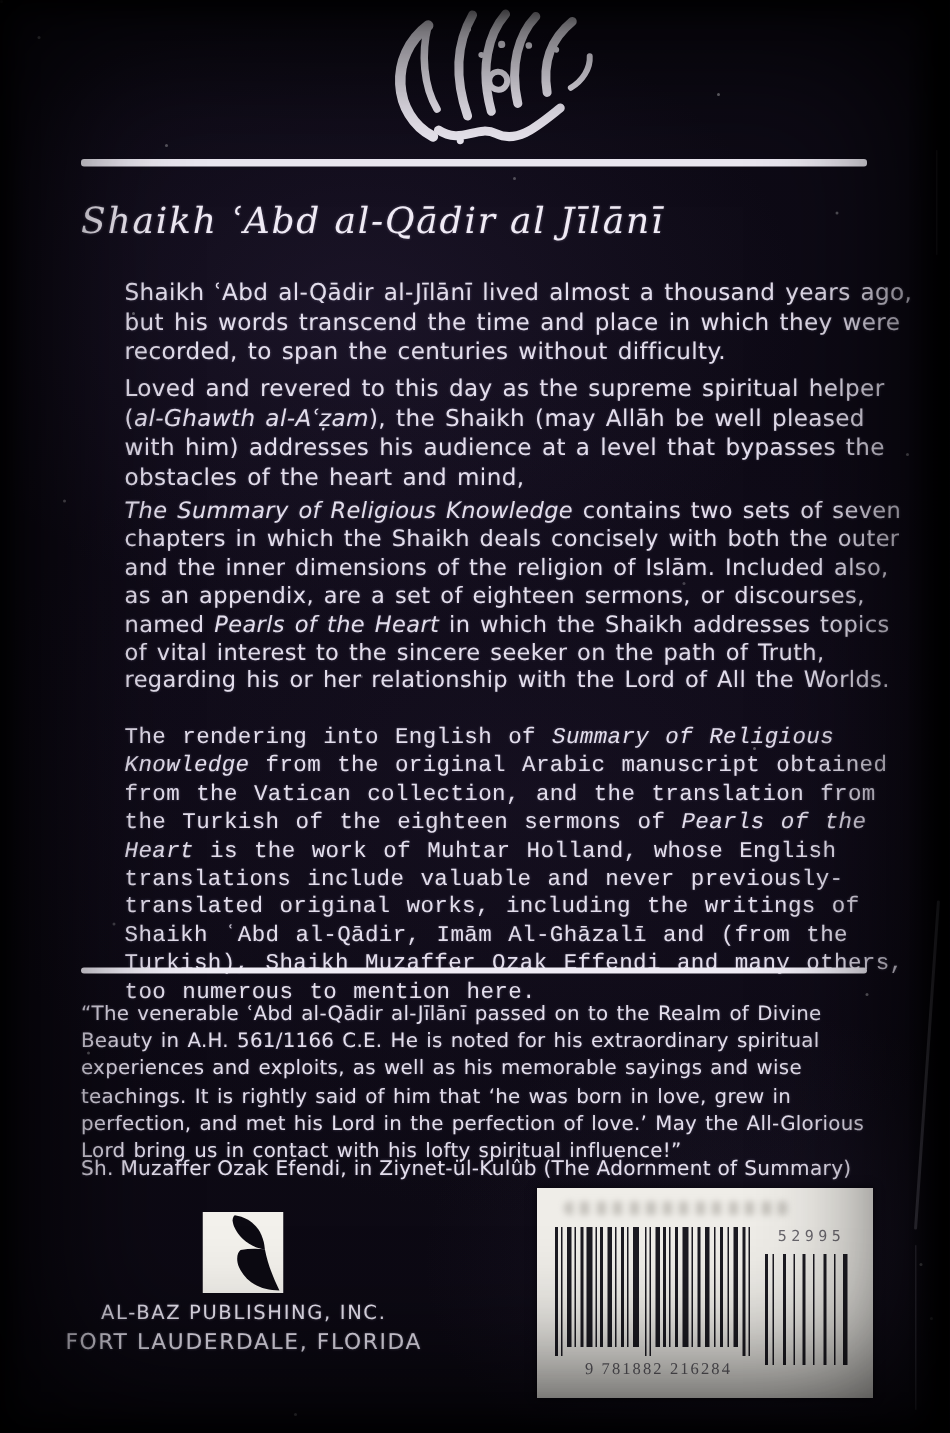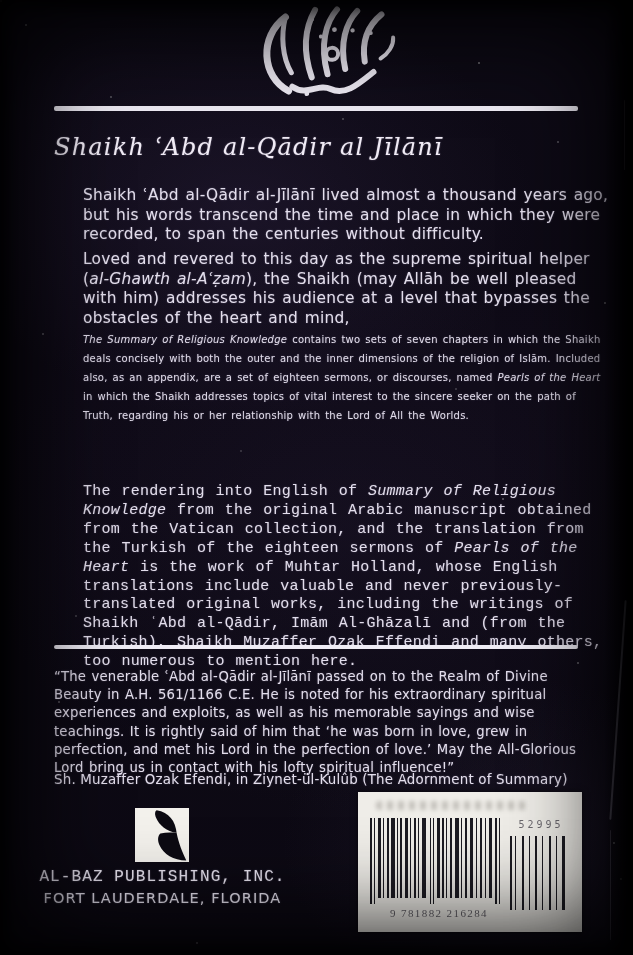--- a/index.html
+++ b/index.html
@@ -38,32 +38,32 @@
   .rule1{top:106px;height:5px;}
   .rule2{top:645px;height:4px;}
   .title{position:absolute;left:54px;top:133px;margin:0;color:#f0ebf5;
     font-family:"DejaVu Serif", serif;font-style:italic;font-weight:500;
     font-size:24px;letter-spacing:1.2px;text-shadow:0 0 2px rgba(220,210,240,.35);text-align:center;}
   .para{position:absolute;left:71px;width:526px;margin:12px;color:#e3deec;
     font-size:15.4px;line-height:19.6px;letter-spacing:.25px;word-spacing:1.5px;
     text-shadow:0 0 2px rgba(210,200,235,.3);}
   .p1{top:174px;}
   .p2{top:238px;}
-  .p3{top:319px;font-size:10px;line-height:18.9px;}
+  .p3{top:319px;font-size:15px;line-height:18.9px;}
   .p4{top:471px;font-size:15px;line-height:18.9px;font-family:Liberation Mono, monospace;}
   .para i{font-style:italic;}
   .quote{position:absolute;left:54px;top:668px;width:528px;margin:0;color:#e3deec;
     font-size:13.2px;line-height:18.2px;letter-spacing:.2px;word-spacing:1px;
     text-shadow:0 0 2px rgba(210,200,235,.3);}
   .attribution{position:absolute;left:54px;top:772px;width:528px;margin:0;color:#e3deec;
     font-size:13.4px;letter-spacing:.2px;text-shadow:0 0 2px rgba(210,200,235,.3);}
   .publisher-logo{position:absolute;left:135px;top:807px;width:54px;height:56px;}
   .publisher-text{position:absolute;left:30px;top:868px;width:265px;text-align:center;
     color:#e9e5f1;text-shadow:0 0 2px rgba(210,200,235,.35);}
-  .publisher-text .line1{font-size:16px;letter-spacing:1.1px;margin:0 0 4px 0;font-family:Liberation Mono, monospace;}
+  .publisher-text .line1{font-size:13px;letter-spacing:1.1px;margin:0 0 4px 0;}
   .publisher-text .line2{font-size:14.5px;letter-spacing:1.1px;margin:0;}
   .barcode-box{position:absolute;left:358px;top:792px;width:224px;height:140px;
     background:#efede8;box-shadow:0 0 6px rgba(0,0,0,.6);}
   .isbn-blur{position:absolute;left:18px;top:9px;width:150px;height:9px;border-radius:4px;
     background:repeating-linear-gradient(90deg,#b9b6b0 0 6px,#efede8 6px 11px);
     filter:blur(2px);opacity:.8;}
   .bars-main{position:absolute;left:12px;top:26px;}
   .bars-addon{position:absolute;left:152px;top:44px;}
   .barcode-number{position:absolute;left:6px;top:115px;width:150px;margin:0;
     font-family:Liberation Serif, serif;font-size:11px;color:#4a4750;

